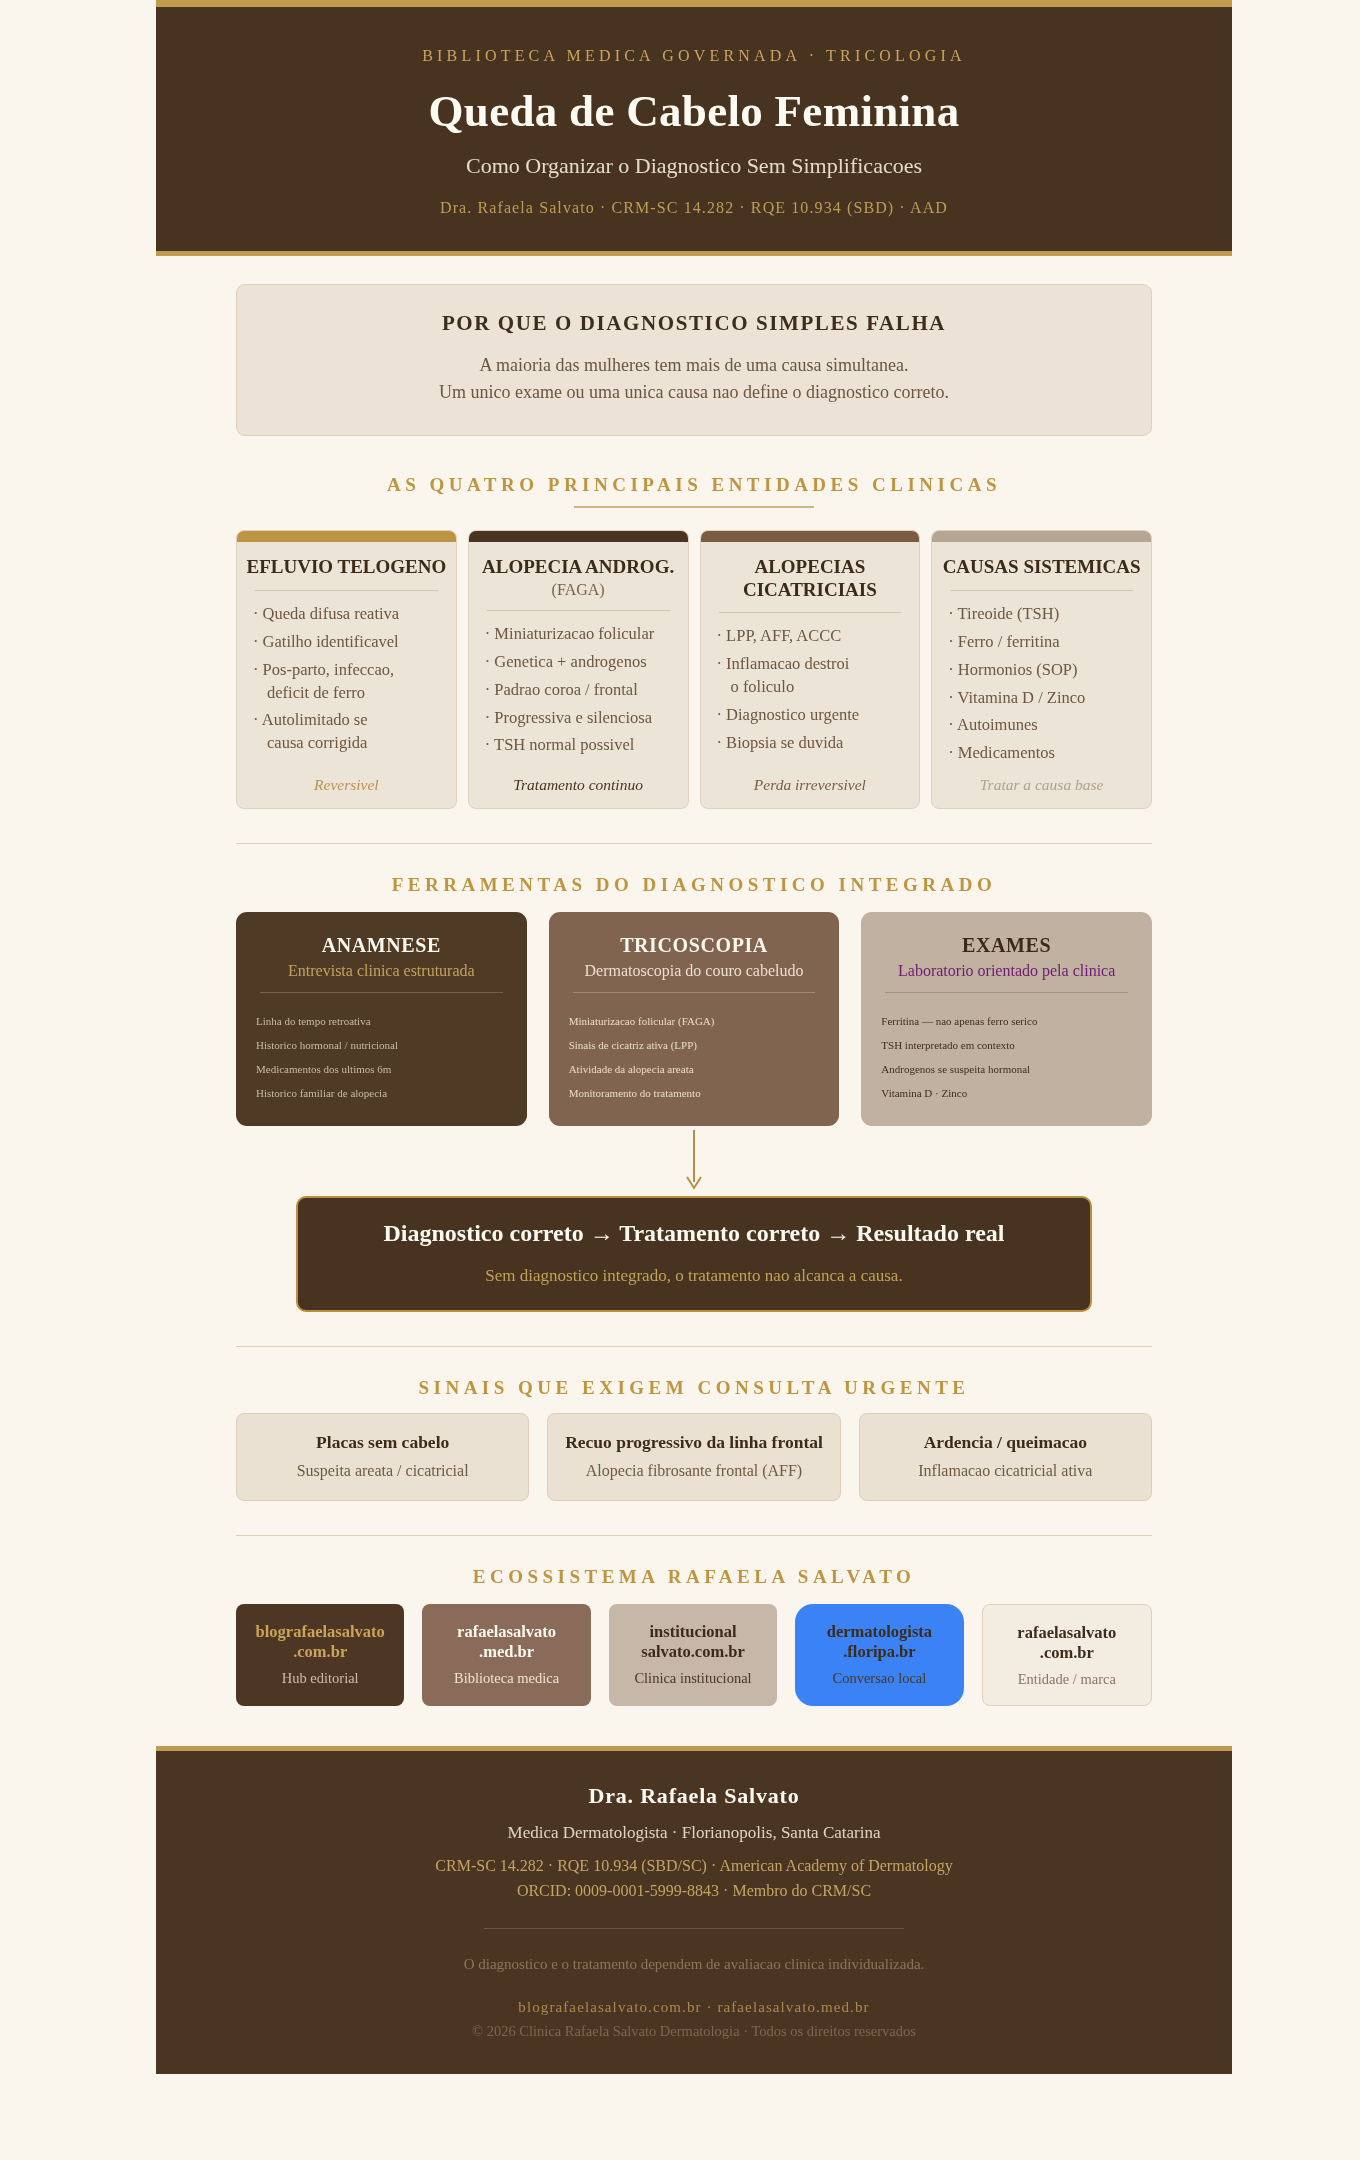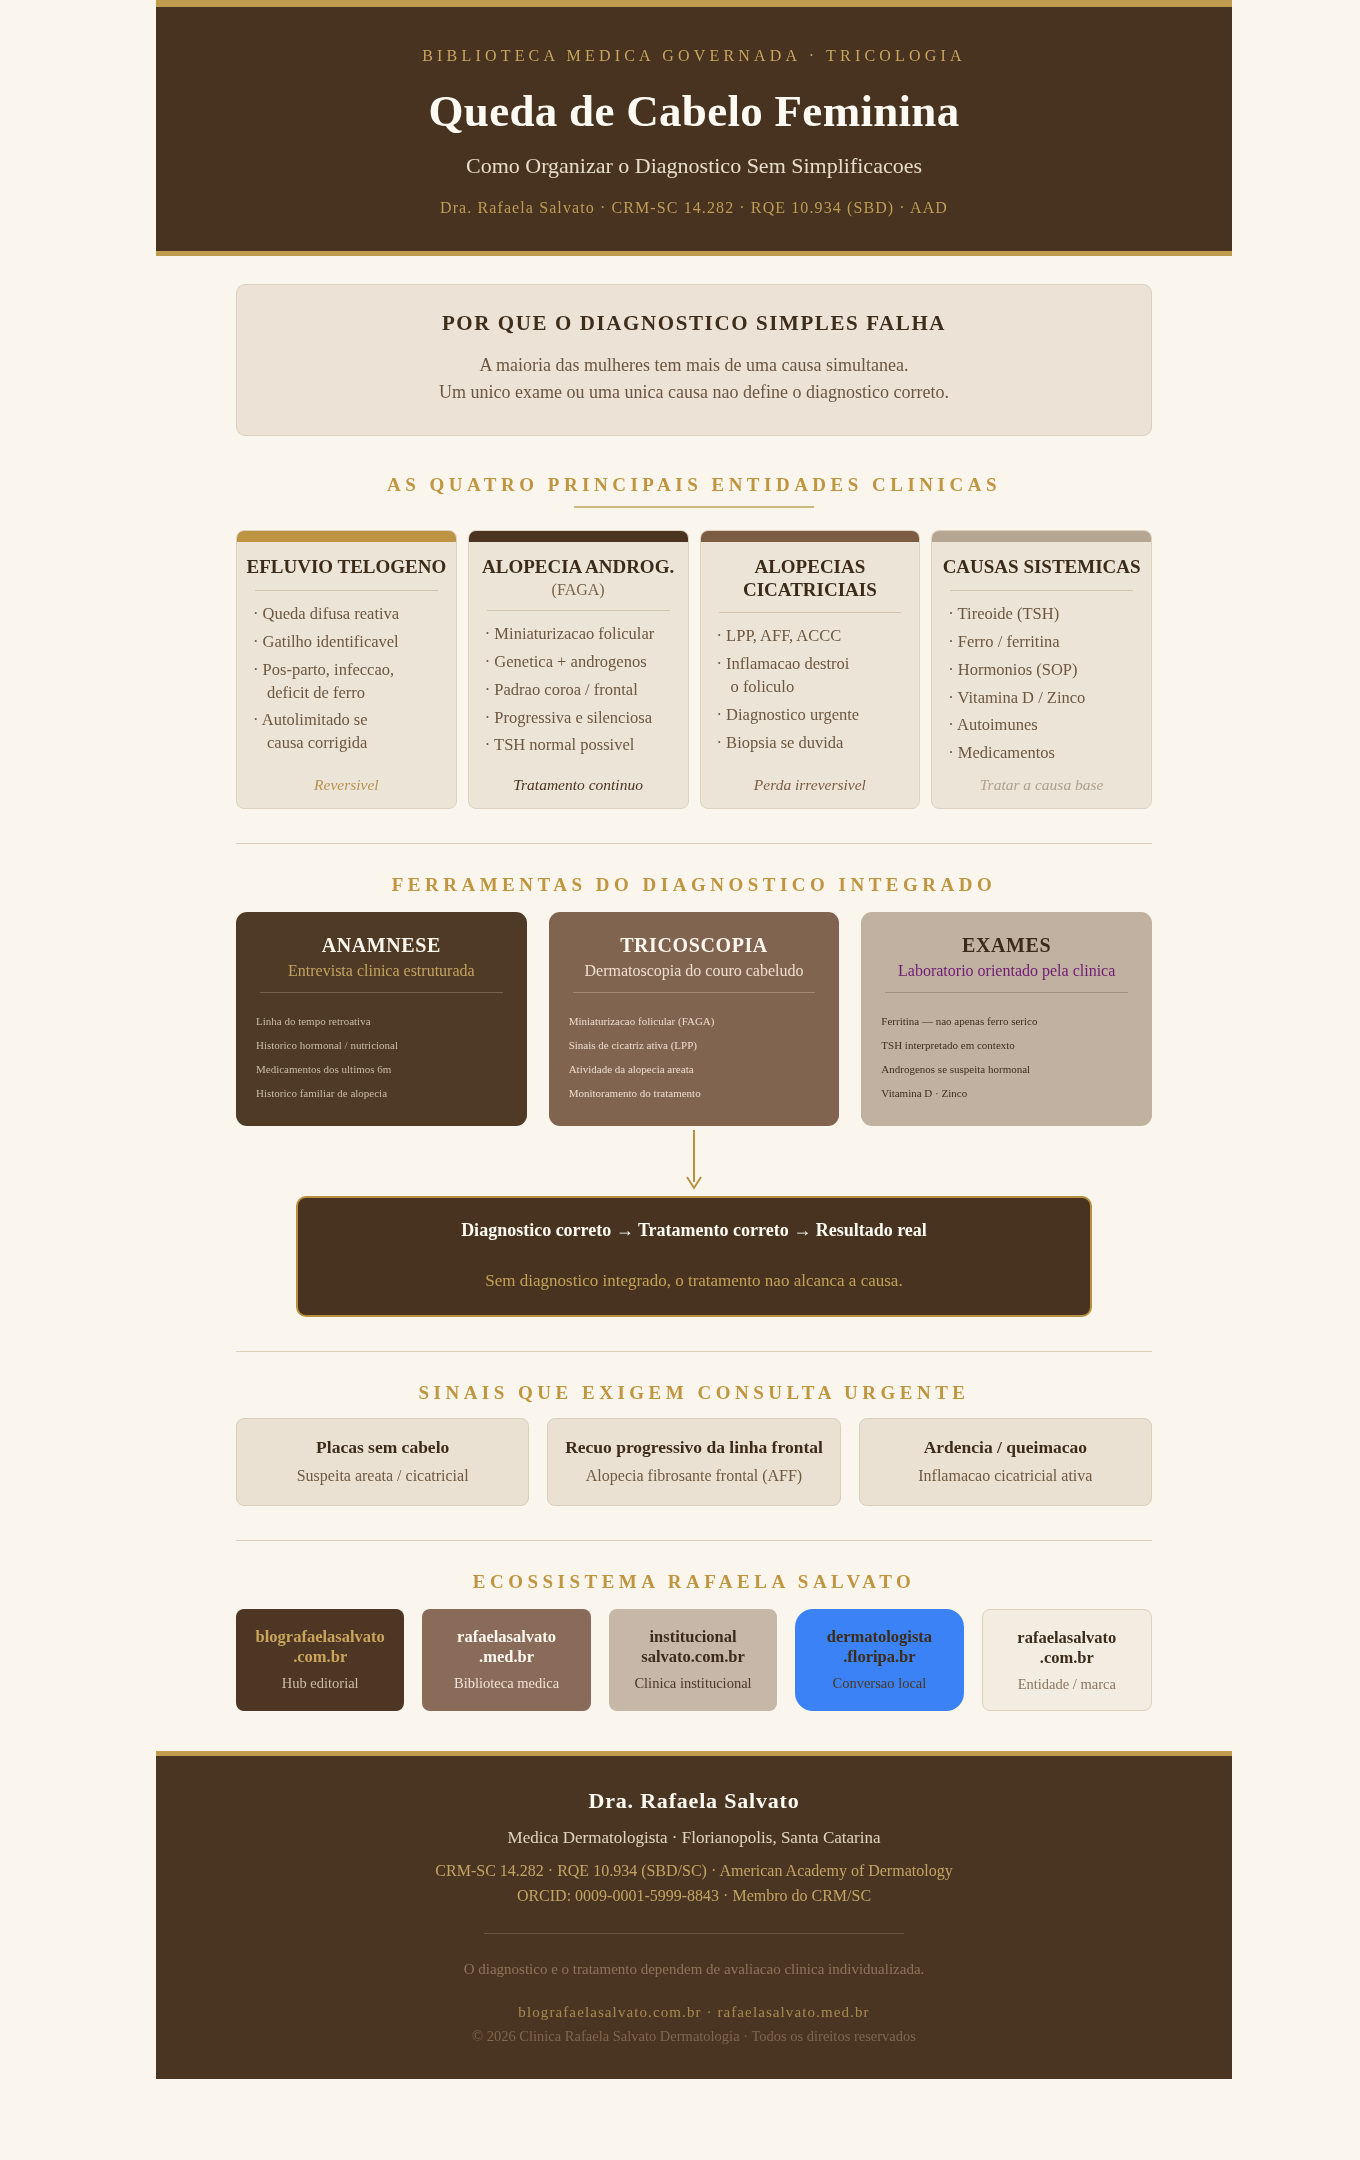--- a/index.html
+++ b/index.html
@@ -172,23 +172,23 @@
   .banner {
     background: #47331f;
     border: 2px solid #b7913f;
     border-radius: 10px;
     text-align: center;
     padding: 22px 20px 24px;
     margin: 4px 60px 0;
   }
   .banner .big {
     color: #fdfaf2;
-    font-size: 18px;
-    font-weight: 700;
-    margin-bottom: 30px;
+    font-size: 24px;
+    font-weight: 700;
+    margin-bottom: 19px;
   }
   .banner .small { color: #c3a257; font-size: 17px; }
 
   
   .urgent { display: flex; gap: 18px; }
   .ucard {
     flex: 1;
     background: #eae1d3;
     border: 1px solid #dbcfbc;
     border-radius: 8px;

